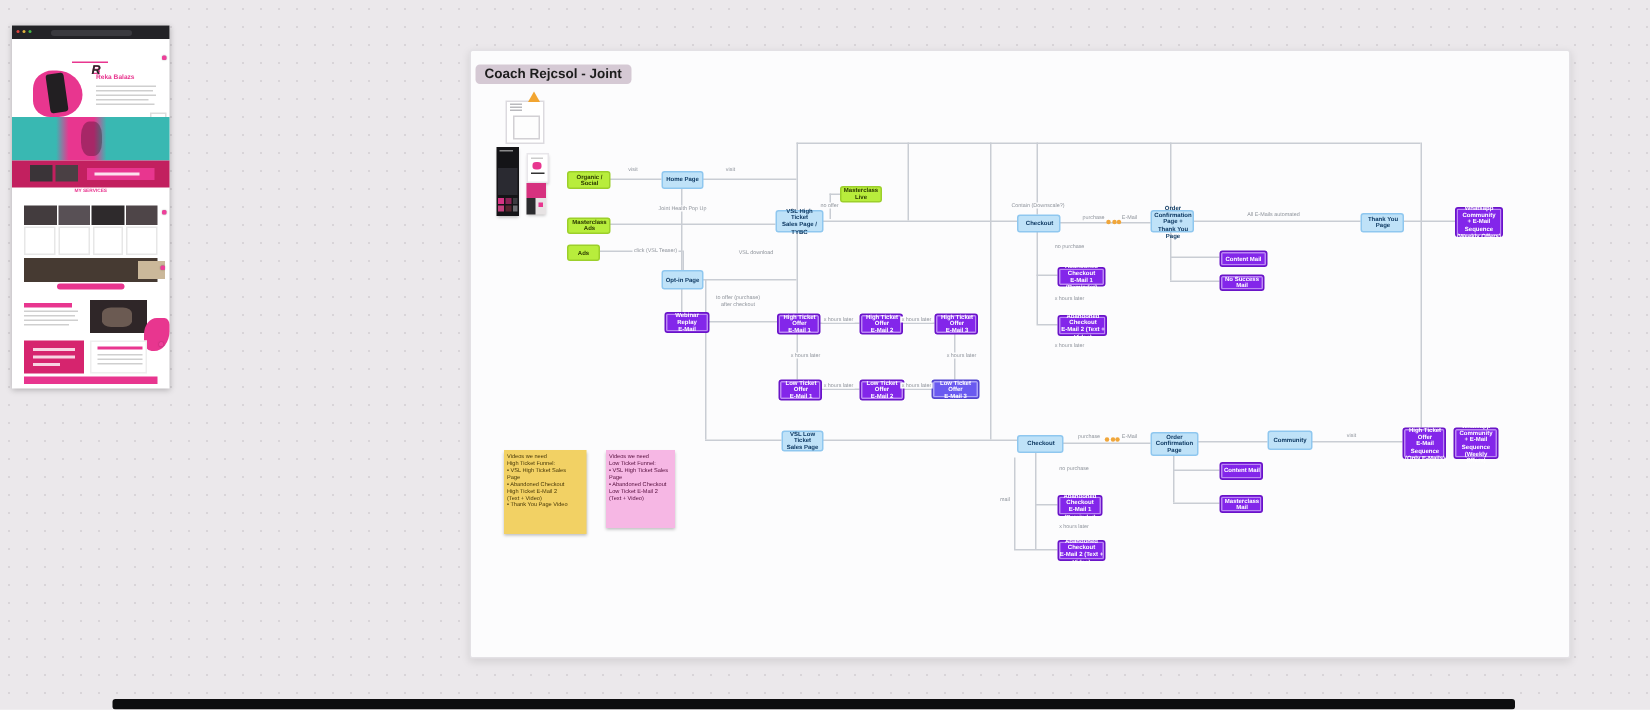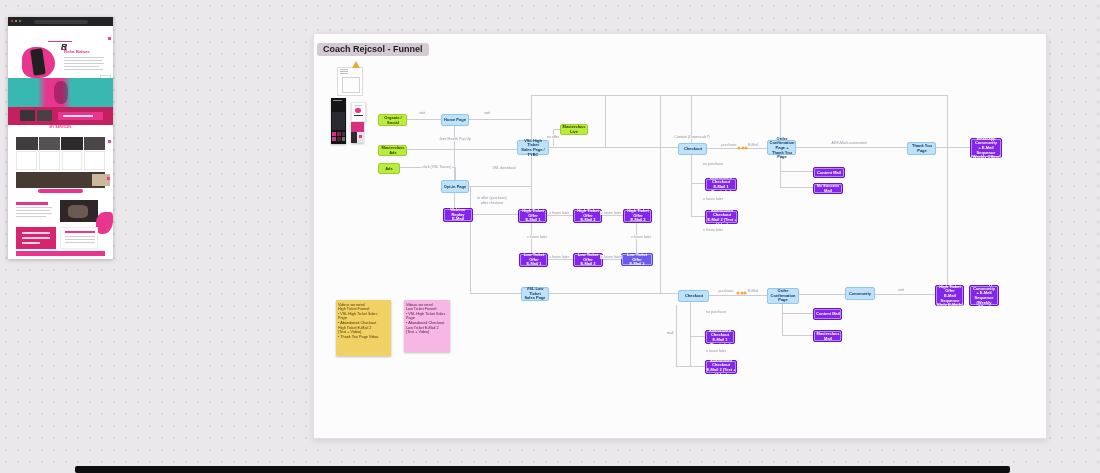--- a/index.html
+++ b/index.html
@@ -197,21 +197,21 @@
     </div>
     <div class="t-foot-bar"></div>
   </div>
 
   <i class="pin" style="left:108px;top:37px"></i>
   <i class="pin" style="left:108px;top:140px"></i>
   <i class="pin" style="left:107px;top:177px"></i>
   <i class="pin" style="left:106px;top:228px"></i>
 
   <div class="board"></div>
-  <div class="title-chip">Coach Rejcsol - Funnel</div>
+  <div class="title-chip">Coach Rejcsol - Joint</div>
 
   <div class="doc-frame">
     <div class="doc-lines">
         <i></i>
         <i></i>
         <i></i>
       </div>
     <div class="doc-panel"></div>
   </div>
   <i class="warn"></i>

